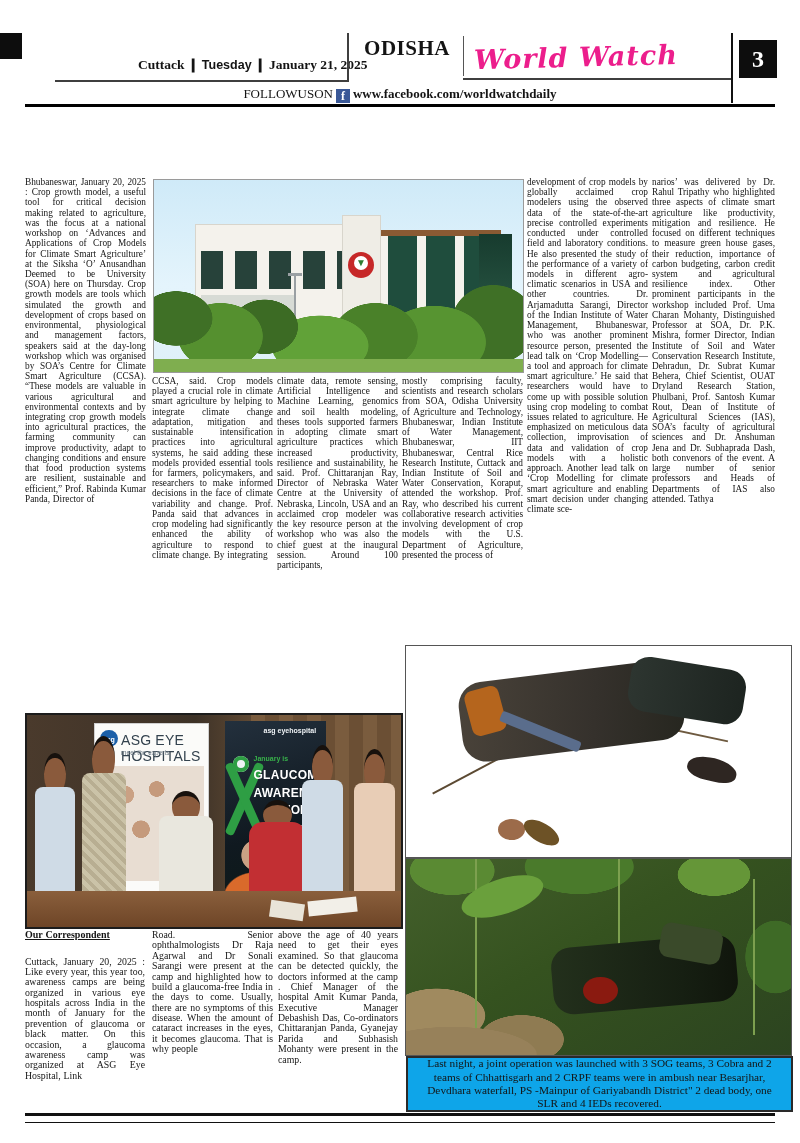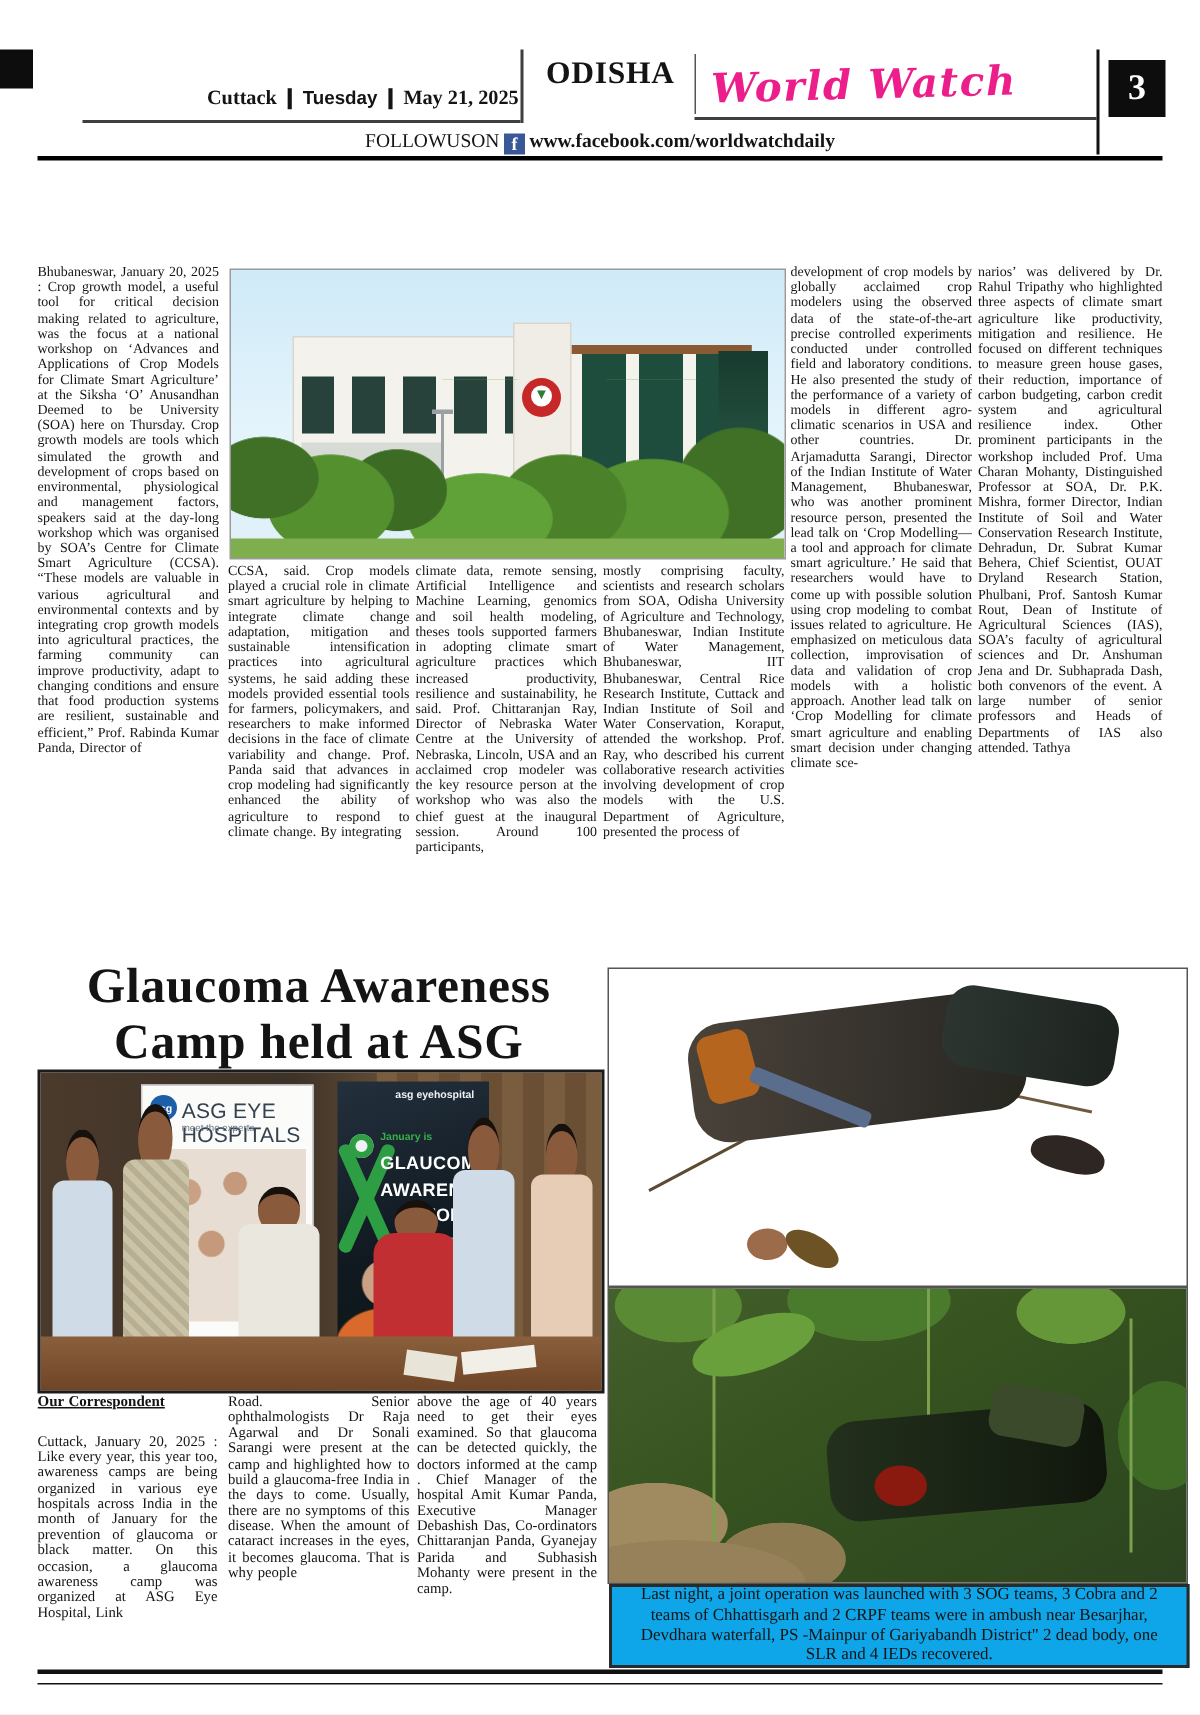--- a/index.html
+++ b/index.html
@@ -182,21 +182,21 @@
   #rule-bottom{left:25px;top:1113px;width:750px;height:6px;border-top:3px solid #111;border-bottom:1px solid #111;}
 </style>
 </head>
 <body>
 
 <div id="page">
 
   <div class="abs" id="corner-box"></div>
 
   <div class="abs" id="dateline">
-    <span>Cuttack</span><span class="sep">❙</span><span class="day">Tuesday</span><span class="sep">❙</span><span>May 21, 2025</span>
+    <span>Cuttack</span><span class="sep">❙</span><span class="day">Tuesday</span><span class="sep">❙</span><span>January 21, 2025</span>
   </div>
   <div class="abs" id="rule-dateline"></div>
   <div class="abs" id="v-div-1"></div>
 
   <div class="abs" id="edition">ODISHA</div>
   <div class="abs" id="v-div-2"></div>
 
   <div class="abs" id="masthead">World Watch</div>
   <div class="abs" id="rule-masthead"></div>
   <div class="abs" id="v-div-3"></div>
@@ -225,24 +225,20 @@
     <div class="b-trees"></div>
     <div class="b-grass"></div>
   </div>
 
   <div class="abs news-col" id="lead-col-2">CCSA, said. Crop models played a crucial role in climate smart agriculture by helping to integrate climate change adaptation, mitigation and sustainable intensification practices into agricultural systems, he said adding these models provided essential tools for farmers, policymakers, and researchers to make informed decisions in the face of climate variability and change. Prof. Panda said that advances in crop modeling had significantly enhanced the ability of agriculture to respond to climate change. By integrating</div>
   <div class="abs news-col" id="lead-col-3">climate data, remote sensing, Artificial Intelligence and Machine Learning, genomics and soil health modeling, theses tools supported farmers in adopting climate smart agriculture practices which increased productivity, resilience and sustainability, he said. Prof. Chittaranjan Ray, Director of Nebraska Water Centre at the University of Nebraska, Lincoln, USA and an acclaimed crop modeler was the key resource person at the workshop who was also the chief guest at the inaugural session. Around 100 participants,</div>
   <div class="abs news-col" id="lead-col-4">mostly comprising faculty, scientists and research scholars from SOA, Odisha University of Agriculture and Technology, Bhubaneswar, Indian Institute of Water Management, Bhubaneswar, IIT Bhubaneswar, Central Rice Research Institute, Cuttack and Indian Institute of Soil and Water Conservation, Koraput, attended the workshop. Prof. Ray, who described his current collaborative research activities involving development of crop models with the U.S. Department of Agriculture, presented the process of</div>
   <div class="abs news-col" id="lead-col-5">development of crop models by globally acclaimed crop modelers using the observed data of the state-of-the-art precise controlled experiments conducted under controlled field and laboratory conditions. He also presented the study of the performance of a variety of models in different agro-climatic scenarios in USA and other countries. Dr. Arjamadutta Sarangi, Director of the Indian Institute of Water Management, Bhubaneswar, who was another prominent resource person, presented the lead talk on ‘Crop Modelling—a tool and approach for climate smart agriculture.’ He said that researchers would have to come up with possible solution using crop modeling to combat issues related to agriculture. He emphasized on meticulous data collection, improvisation of data and validation of crop models with a holistic approach. Another lead talk on ‘Crop Modelling for climate smart agriculture and enabling smart decision under changing climate sce-</div>
   <div class="abs news-col" id="lead-col-6">narios’ was delivered by Dr. Rahul Tripathy who highlighted three aspects of climate smart agriculture like productivity, mitigation and resilience. He focused on different techniques to measure green house gases, their reduction, importance of carbon budgeting, carbon credit system and agricultural resilience index. Other prominent participants in the workshop included Prof. Uma Charan Mohanty, Distinguished Professor at SOA, Dr. P.K. Mishra, former Director, Indian Institute of Soil and Water Conservation Research Institute, Dehradun, Dr. Subrat Kumar Behera, Chief Scientist, OUAT Dryland Research Station, Phulbani, Prof. Santosh Kumar Rout, Dean of Institute of Agricultural Sciences (IAS), SOA’s faculty of agricultural sciences and Dr. Anshuman Jena and Dr. Subhaprada Dash, both convenors of the event. A large number of senior professors and Heads of Departments of IAS also attended. Tathya</div>
 
-  <div class="abs" id="glaucoma-headline">
-    <div>Glaucoma Awareness</div>
-    <div>Camp held  at ASG</div>
-  </div>
 
   <div class="abs" id="camp-photo">
     <div class="wood-top"></div>
 
     <div class="banner-left">
       <div class="bl-brand">asg</div>
       <div class="bl-title">ASG EYE HOSPITALS</div>
       <div class="bl-tag">meet the experts</div>
       <div class="bl-photo"></div>
       <div class="bl-foot"></div>

